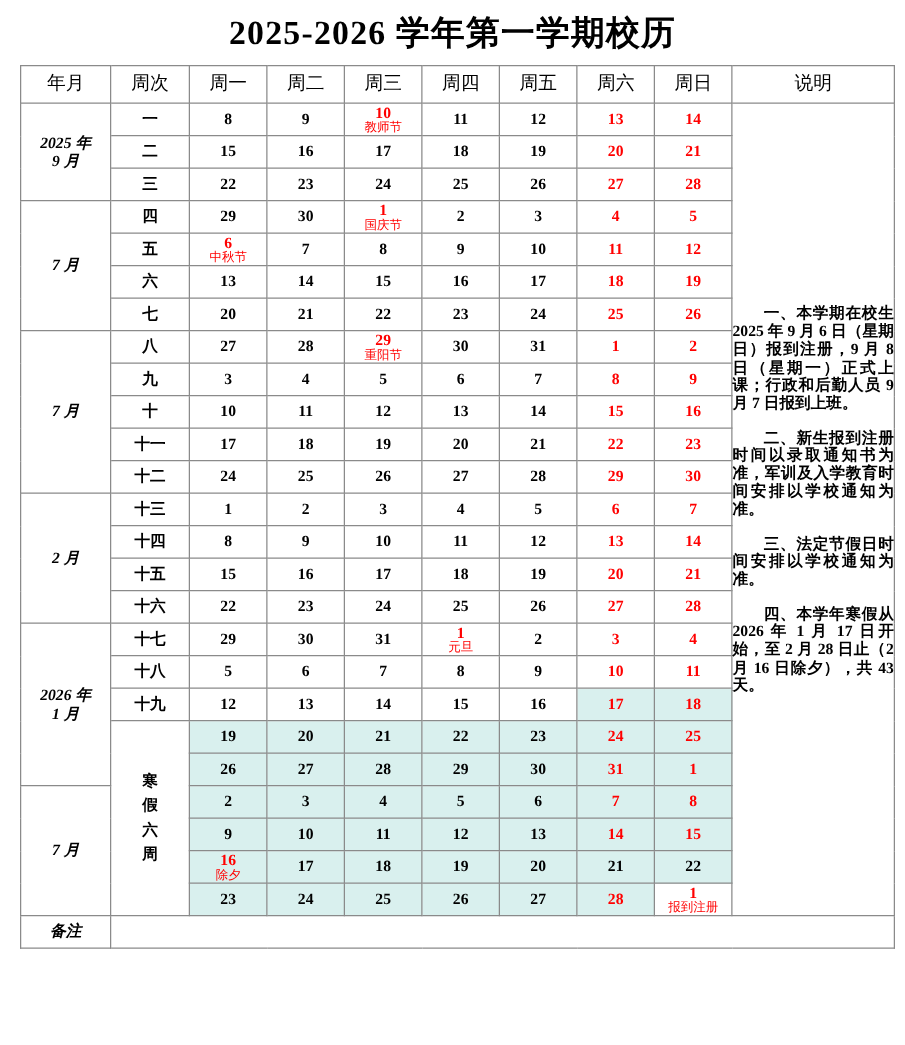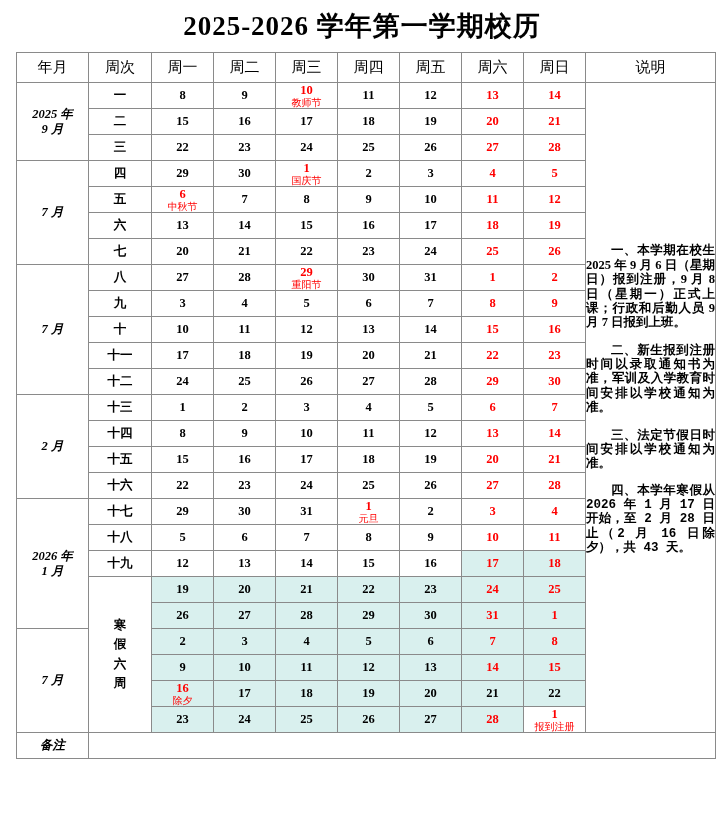--- a/index.html
+++ b/index.html
@@ -84,21 +84,21 @@
     font-size: 12.6px;
     line-height: 1.62;
     padding: 6px 9px 6px 9px;
     font-family: "Liberation Serif", "DejaVu Serif", serif;
   }
   .notepara {
     text-indent: 2em;
     margin: 0 0 13px 0;
     text-align: justify;
   }
-  .notepara:last-child { margin-bottom: 16px; font-family: Liberation Mono, monospace; }
+  .notepara:last-child { margin-bottom: 16px; }
   td.vertlabel {
     font-size: 13px;
     font-weight: normal;
     padding: 0;
   }
   .vtext {
     display: block;
     line-height: 1.55;
     letter-spacing: 0;
   }

